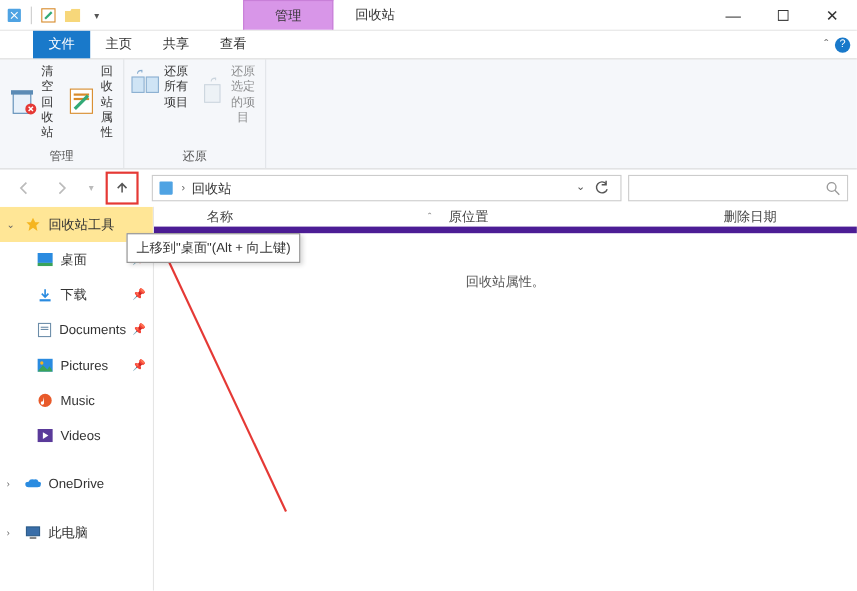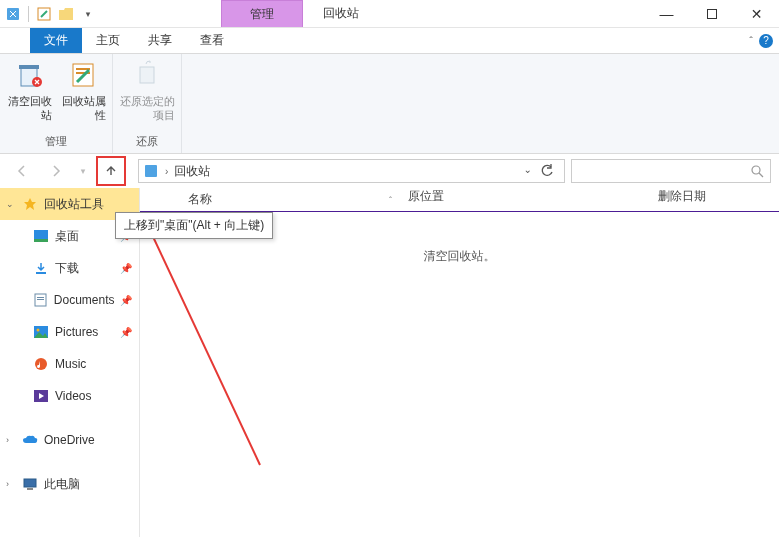--- a/index.html
+++ b/index.html
@@ -22,21 +22,21 @@
 .tab { padding: 0 14px; display: flex; align-items: center; font-size: 12px; }
 .tab.contextual { border: 1px solid #c87fd8; border-bottom: 1px solid #f5f7fa; background: #fff; position: relative; top: 1px; }
 .tabs-right { margin-left: auto; display: flex; align-items: center; padding-right: 6px; gap: 6px; }
 .help-icon { width: 14px; height: 14px; border-radius: 50%; background: #1979ca; color: #fff; font-size: 10px; display: flex; align-items: center; justify-content: center; }
 
 
 .ribbon { height: 100px; background: #f5f7fa; border-bottom: 1px solid #dadada; display: flex; }
 .rgroup { display: flex; flex-direction: column; border-right: 1px solid #e1e4e8; padding: 4px 6px 2px 6px; }
 .rgroup-body { flex: 1; display: flex; align-items: flex-start; gap: 8px; }
 .rgroup-label { text-align: center; font-size: 11px; color: #555; padding: 2px 0; }
-.bigbtn { display: flex; flex-direction: column; align-items: center; width: 46px; text-align: right; font-size: 11px; line-height: 14px; }
+.bigbtn { display: flex; align-items: center; width: 46px; text-align: center; font-size: 11px; line-height: 14px; }
 .bigbtn-icon { width: 32px; height: 32px; display: flex; align-items: center; justify-content: center; margin-bottom: 4px; }
 
 
 .navrow { height: 34px; display: flex; align-items: center; padding: 0 8px; gap: 6px; }
 .nav-btn { width: 28px; height: 28px; display: flex; align-items: center; justify-content: center; color: #999; }
 .up-btn { border: 2px solid #e53935; width: 30px; height: 30px; display: flex; align-items: center; justify-content: center; color: #555; }
 .address { flex: 1; border: 1px solid #ccc; height: 24px; display: flex; align-items: center; padding: 0 4px; gap: 6px; margin-left: 6px; }
 .address .crumb { font-size: 12px; }
 .address .chevron { color: #666; font-size: 10px; }
 .address-actions { margin-left: auto; display: flex; gap: 8px; padding-right: 6px; color: #555; }
@@ -47,21 +47,21 @@
 .content { display: flex; height: calc(537px - 28px - 26px - 100px - 34px); position: relative; }
 .sidebar { width: 140px; border-right: 1px solid #e5e5e5; overflow: hidden; }
 .nav-item { display: flex; align-items: center; height: 32px; padding: 0 6px; gap: 6px; font-size: 12px; position: relative; }
 .nav-item.selected { background: #ffe696; }
 .nav-item .exp { width: 10px; font-size: 9px; color: #666; }
 .nav-item .nicon { width: 16px; height: 16px; display: flex; align-items: center; justify-content: center; }
 .nav-item .pin { margin-left: auto; color: #888; font-size: 10px; }
 .nav-sub { padding-left: 27px; }
 
 .main { flex: 1; position: relative; }
-.colhdr { display: flex; height: 24px; border-bottom: 1px solid #4c1d95; font-size: 12px; color: #444; }
+.colhdr { display: flex; height: 24px; align-items: center; border-bottom: 6px solid #4c1d95; font-size: 12px; color: #444; }
 .colhdr .col { padding: 0 8px; }
 .col-name { width: 260px; display: flex; align-items: center; gap: 4px; }
 .col-loc { width: 250px; }
 .col-date { flex: 1; }
 .empty-msg { text-align: center; padding-top: 36px; color: #555; font-size: 12px; }
 
 
 .tooltip { position: absolute; left: 115px; top: 212px; background: #fff; border: 1px solid #8b8b8b; padding: 4px 8px; font-size: 12px; box-shadow: 2px 2px 4px rgba(0,0,0,0.15); z-index: 10; }
 
 
@@ -144,20 +144,30 @@
               <path d="M8 22 L20 10" stroke="#3a7" stroke-width="3"></path>
             </svg>
         </div>
         <span>回收站属性</span>
       </div>
     </div>
     <div class="rgroup-label">管理</div>
   </div>
   <div class="rgroup">
     <div class="rgroup-body">
+      <div class="bigbtn" style="width:52px;">
+        <div class="bigbtn-icon">
+          <svg width="30" height="28">
+              <rect x="1" y="7" width="11" height="14" fill="#cfe4f5" stroke="#89aed0"></rect>
+              <rect x="14" y="7" width="11" height="14" fill="#cfe4f5" stroke="#89aed0"></rect>
+              <path d="M6 4 Q6 1 10 1 L10 3" fill="none" stroke="#89aed0"></path>
+            </svg>
+        </div>
+        <span>还原所有项目</span>
+      </div>
       <div class="bigbtn" style="width:56px;opacity:0.55;">
         <div class="bigbtn-icon">
           <svg width="28" height="28">
               <rect x="7" y="7" width="14" height="16" fill="#e8eef3" stroke="#aabbc8"></rect>
               <path d="M13 4 Q13 1 17 1 L17 3" fill="none" stroke="#aabbc8"></path>
             </svg>
         </div>
         <span>还原选定的项目</span>
       </div>
     </div>
@@ -309,21 +319,21 @@
   <div class="main">
     <div class="colhdr">
       <div class="col col-name">
         <span style="width:36px"></span>
         <span>名称</span>
         <span style="margin-left:auto;font-size:9px;color:#888;">ˆ</span>
       </div>
       <div class="col col-loc">原位置</div>
       <div class="col col-date">删除日期</div>
     </div>
-    <div class="empty-msg">清空回收站。</div>
+    <div class="empty-msg">回收站属性。</div>
   </div>
 </div>
 
 <div class="tooltip">上移到"桌面"(Alt + 向上键)</div>
 
 <svg class="redline" width="779" height="537" style="left:0;top:0;">
   <line x1="148" y1="226" x2="260" y2="465" stroke="#e53935" stroke-width="2"></line>
   <polygon points="148,226 156,236 144,234" fill="#e53935"></polygon>
 </svg>
 

